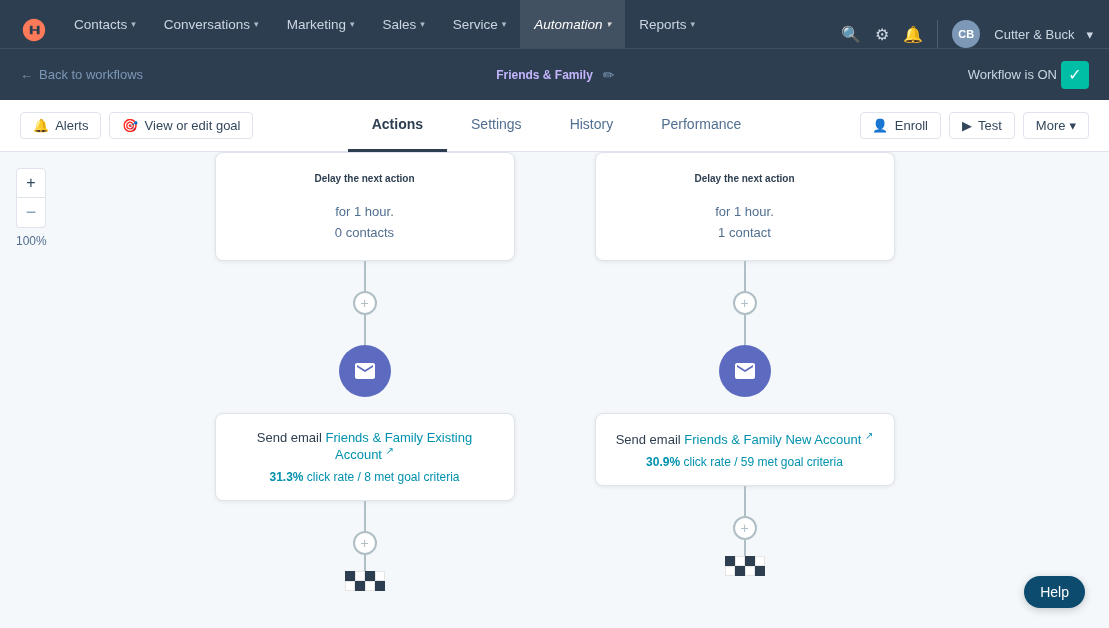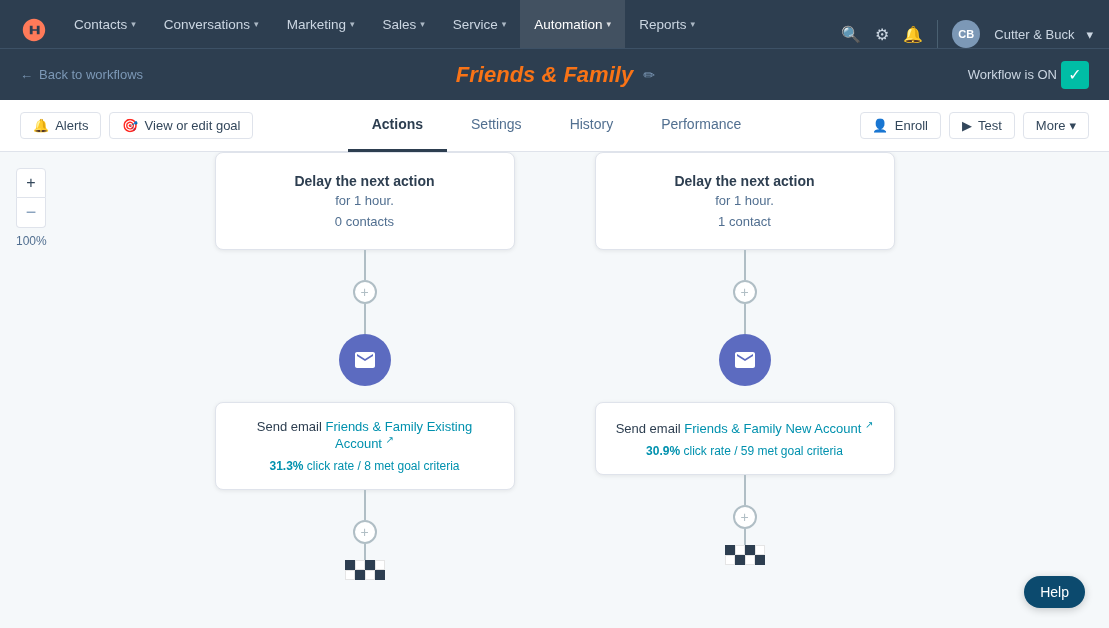--- a/index.html
+++ b/index.html
@@ -64,24 +64,23 @@
       cursor: pointer;
     }
     .workflow-title-area {
       flex: 1;
       display: flex;
       align-items: center;
       justify-content: center;
       gap: 10px;
     }
     .workflow-title {
-      color: #f97316;
-      font-size: 22px;
+      color: #c4b5fd;
+      font-size: 12px;
       font-weight: 600;
-      font-style: italic;
     }
     .edit-icon { color: #7c98b6; cursor: pointer; font-size: 14px; }
     .workflow-status-area {
       display: flex;
       align-items: center;
       gap: 4px;
       color: #cbd6e2;
       font-size: 13px;
       justify-content: space-between;
     }
@@ -260,24 +259,24 @@
     .action-card {
       background: #fff;
       border: 1px solid #dfe3eb;
       border-radius: 8px;
       padding: 20px;
       width: 300px;
       text-align: center;
       box-shadow: 0 1px 4px rgba(0,0,0,0.08);
     }
     .action-card-title {
-      font-size: 14px;
+      font-size: 10px;
       font-weight: 600;
       color: #2d3e50;
-      margin-bottom: 4px;
+      margin-bottom: 20px;
     }
     .action-card-sub {
       font-size: 13px;
       color: #516f90;
       margin-bottom: 6px;
     }
     .action-card-contacts {
       font-size: 13px;
       color: #516f90;
     }
@@ -380,21 +379,21 @@
         <span class="chevron">▾</span>
       </div>
       <div class="nav-item">
         <span>Sales</span>
         <span class="chevron">▾</span>
       </div>
       <div class="nav-item">
         <span>Service</span>
         <span class="chevron">▾</span>
       </div>
-      <div class="nav-item" style="background: rgba(255,255,255,0.1);">
+      <div class="nav-item" style="background: rgba(255,255,255,0.1); font-style: italic;">
         <span style="color:#fff;">Automation</span>
         <span class="chevron" style="color:#fff;">▾</span>
       </div>
       <div class="nav-item">
         <span>Reports</span>
         <span class="chevron">▾</span>
       </div>
     </div>
     <div class="nav-right">
       <span class="nav-icon-btn">🔍</span>

